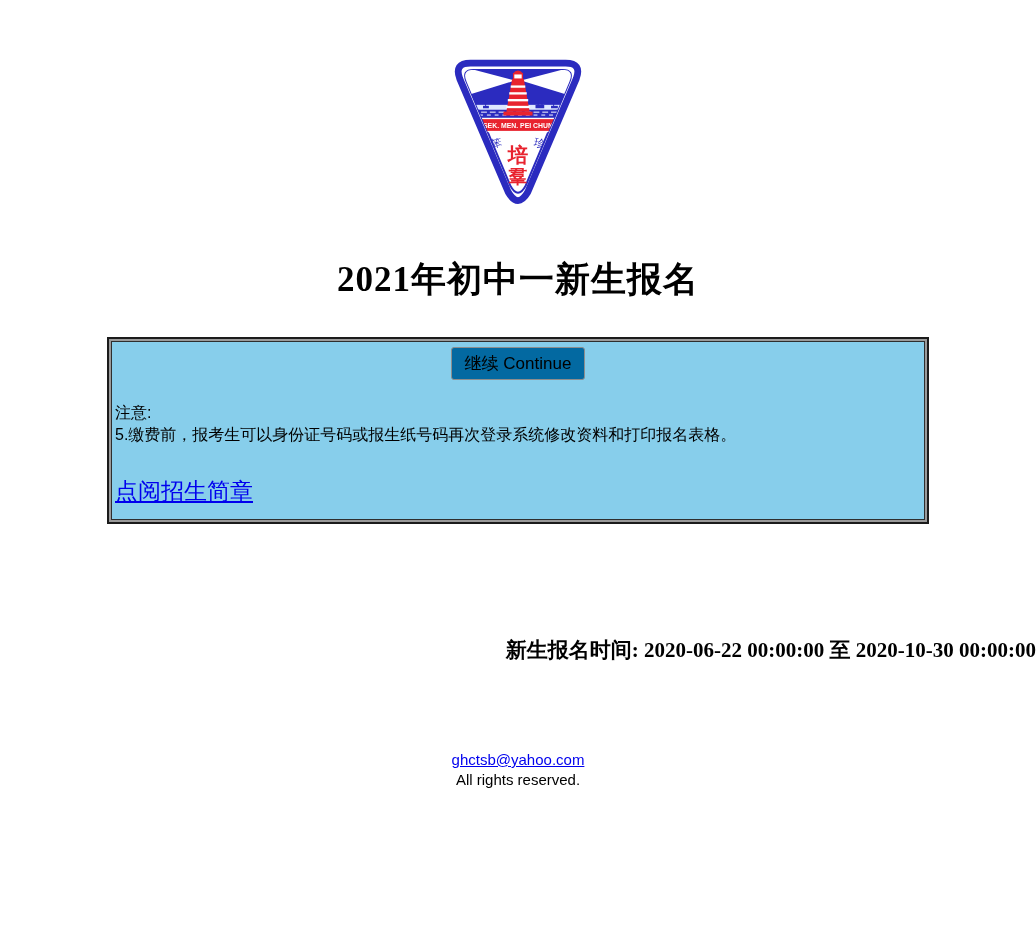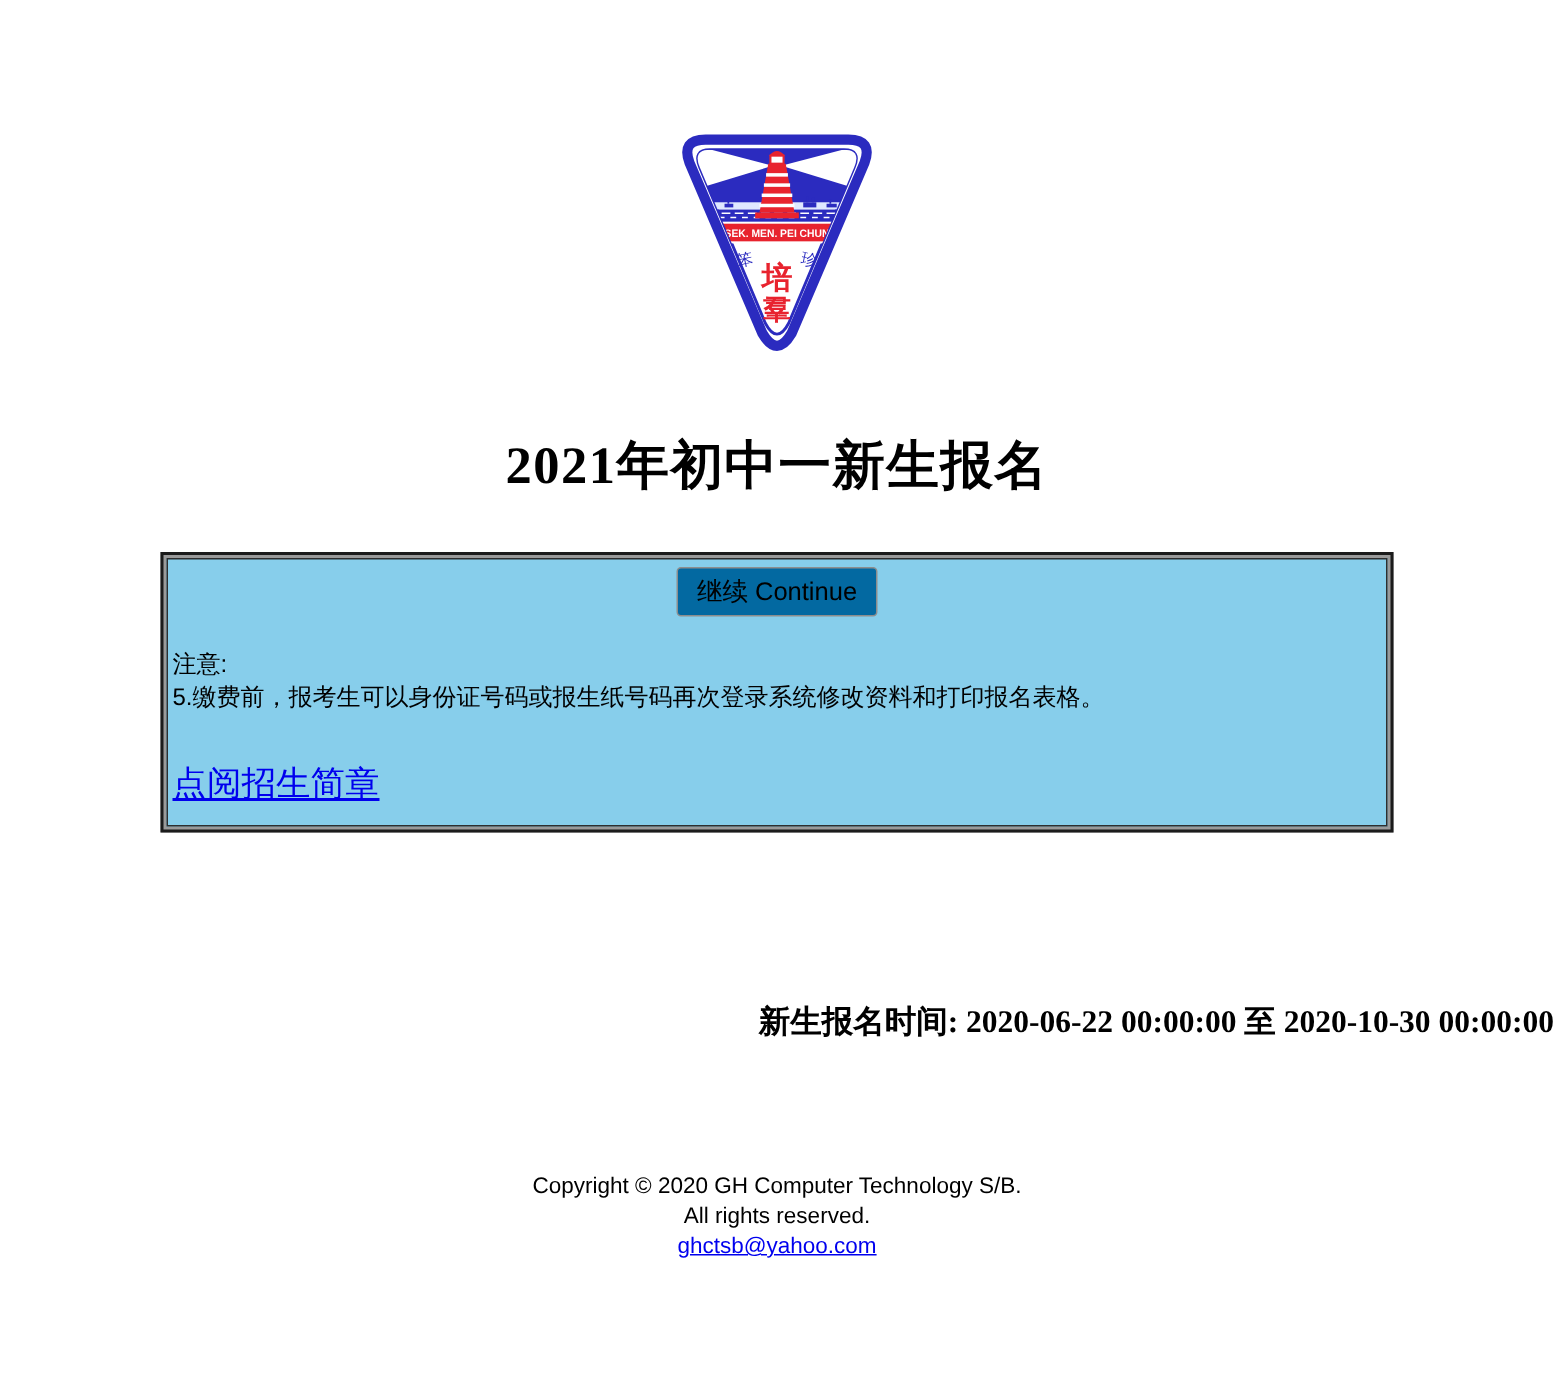--- a/index.html
+++ b/index.html
@@ -3,21 +3,21 @@
 <meta charset="utf-8">
 <style>
   * { margin:0; padding:0; box-sizing:border-box; }
   html,body { background:#ffffff; }
   body {
     width:1036px; height:931px;
     font-family:"Liberation Sans", sans-serif;
     color:#000;
     overflow:hidden;
   }
-  .page { width:1036px; height:931px; padding-top:88px; }
+  .page { width:1036px; height:931px; padding-top:58px; }
 
   
   .logo-wrap { width:136px; margin:0 auto; }
 
   
   .page-title {
     margin-top:42px;
     text-align:center;
     font-family:"Liberation Serif", serif;
     font-weight:bold;
@@ -170,20 +170,19 @@
           <a class="brochure-link" href="#">点阅招生简章</a>
         </div>
       </td>
     </tr>
   </tbody>
     </table>
 
   <div class="period">新生报名时间: 2020-06-22 00:00:00 至 2020-10-30 00:00:00</div>
 
   <div class="footer">
-    <div>Copyright © 2020 GH Computer Technology S/B.</div>
-    <div>All rights reserved.</div>
     <div>
       <a class="email-link" href="#">ghctsb@yahoo.com</a>
     </div>
+    <div>All rights reserved.</div>
   </div>
 
 </div>
 
 </body></html>

